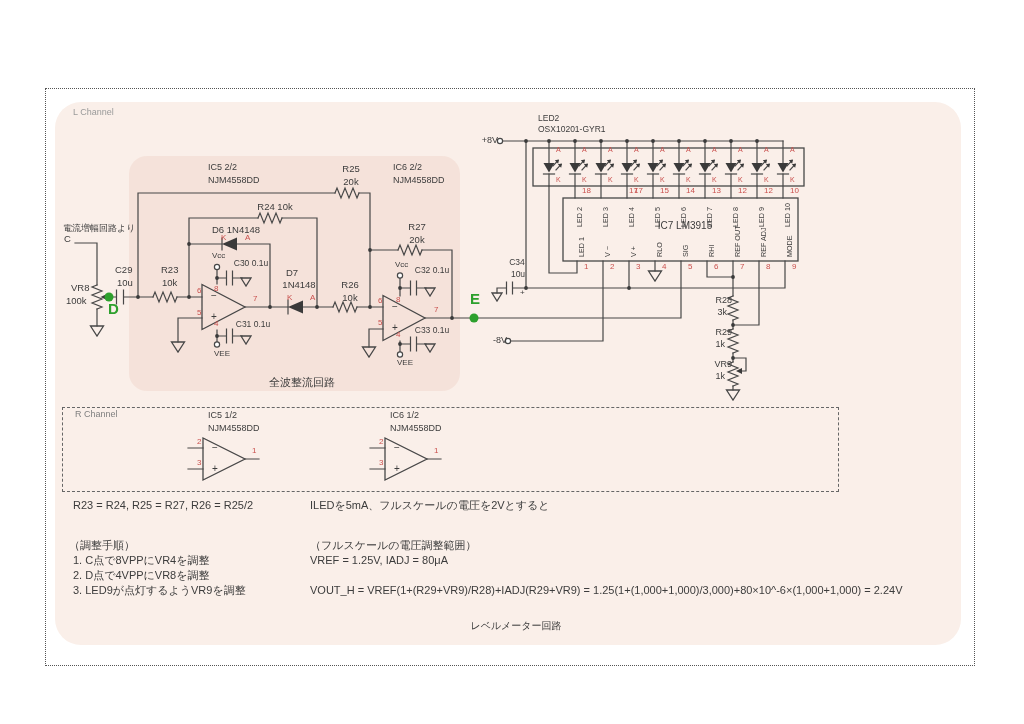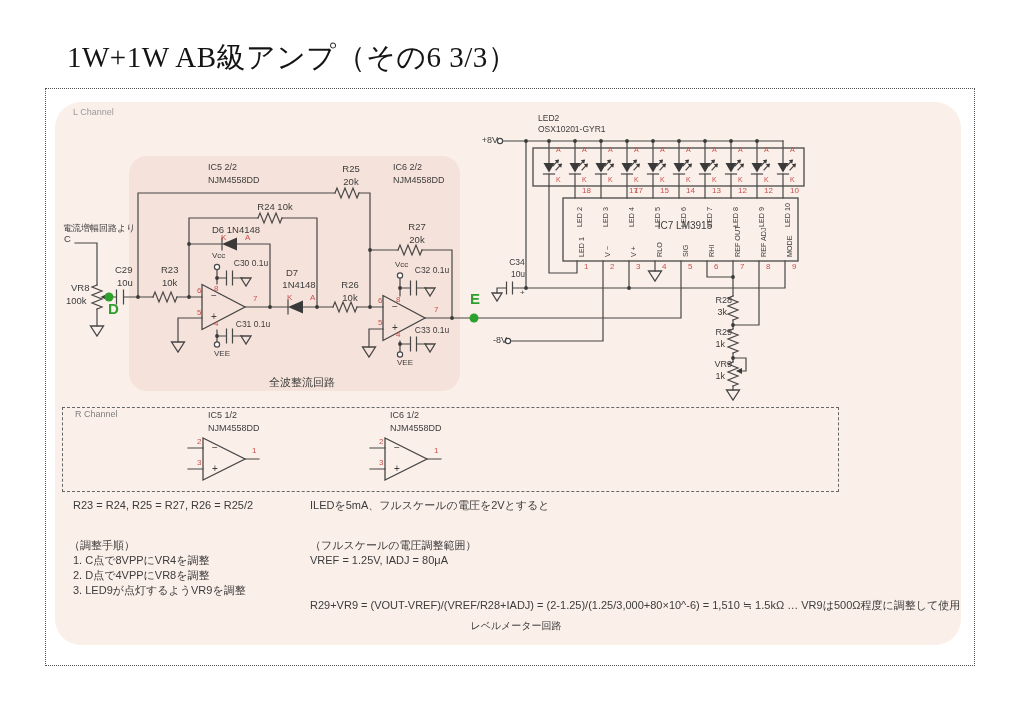--- a/index.html
+++ b/index.html
@@ -24,21 +24,20 @@
   .vlab{font-size:7.2px;fill:#3c3c3c;font-family:"Liberation Sans",sans-serif;}
   .wire{stroke:#474747;stroke-width:1.2;fill:none;stroke-linecap:square;}
   .fillc{fill:#3a3a3a;stroke:none;}
   .opamp{stroke:#474747;stroke-width:1.3;fill:none;}
   .term{stroke:#474747;stroke-width:1.2;fill:#fff;}
 </style>
 </head>
 <body>
 
 <div id="page">
-  <div class="title">1W+1W AB級アンプ（その6 3/3）</div>
 
   <div id="bg-outer"></div>
   <div id="bg-inner"></div>
   <div id="rc-box"></div>
   <div id="frame"></div>
 
   <svg id="schem" width="1024" height="724" viewBox="0 0 1024 724">
 
     <g>
       <path class="wire" d="M75,243 H97 V285 M97,309 V326 M109,297 H116 M124,297 H153 M177,297 H202
@@ -346,21 +345,21 @@
     <span class="lbl t10" style="left:389px;top:464px">+</span>
 
     <span class="lbl t105" style="left:68px;top:500px">R23 = R24, R25 = R27, R26 = R25/2</span>
     <span class="lbl t105" style="left:305px;top:500px">ILEDを5mA、フルスケールの電圧を2Vとすると</span>
     <span class="lbl t105" style="left:64px;top:540px">（調整手順）</span>
     <span class="lbl t105" style="left:68px;top:555px">1. C点で8VPPにVR4を調整</span>
     <span class="lbl t105" style="left:68px;top:570px">2. D点で4VPPにVR8を調整</span>
     <span class="lbl t105" style="left:68px;top:585px">3. LED9が点灯するようVR9を調整</span>
     <span class="lbl t105" style="left:305px;top:540px">（フルスケールの電圧調整範囲）</span>
     <span class="lbl t105" style="left:305px;top:555px">VREF = 1.25V, IADJ = 80μA</span>
-    <span class="lbl t105" style="left:305px;top:600px">R29+VR9 = (VOUT-VREF)/(VREF/R28+IADJ) = (2-1.25)/(1.25/3,000+80×10^-6) = 1,510 ≒ 1.5kΩ … VR9は500Ω程度に調整して使用</span>
+    <span class="lbl t105" style="left:305px;top:585px">VOUT_H = VREF(1+(R29+VR9)/R28)+IADJ(R29+VR9) = 1.25(1+(1,000+1,000)/3,000)+80×10^-6×(1,000+1,000) = 2.24V</span>
     <span class="lbl t10 ctr" style="left:511px;top:621px">レベルメーター回路</span>
   <span class="lbl rp7" style="left: 551px; top: 146px;">A</span>
       <span class="lbl rp7" style="left: 551px; top: 176px;">K</span>
       <span class="lbl rp7" style="left: 577px; top: 146px;">A</span>
       <span class="lbl rp7" style="left: 577px; top: 176px;">K</span>
       <span class="lbl rp" style="left: 577px; top: 187px;">18</span>
       <span class="lbl rp7" style="left: 603px; top: 146px;">A</span>
       <span class="lbl rp7" style="left: 603px; top: 176px;">K</span>
       <span class="lbl rp" style="left: 603px; top: 187px; padding-left: 21px;">17</span>
       <span class="lbl rp7" style="left: 629px; top: 146px;">A</span>

